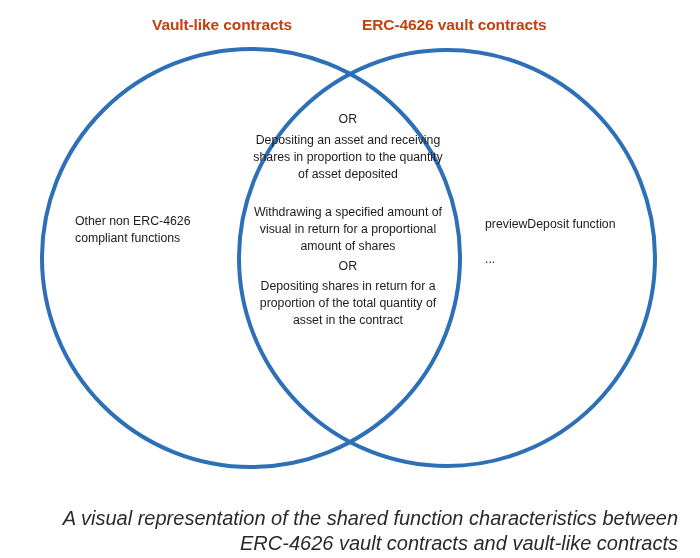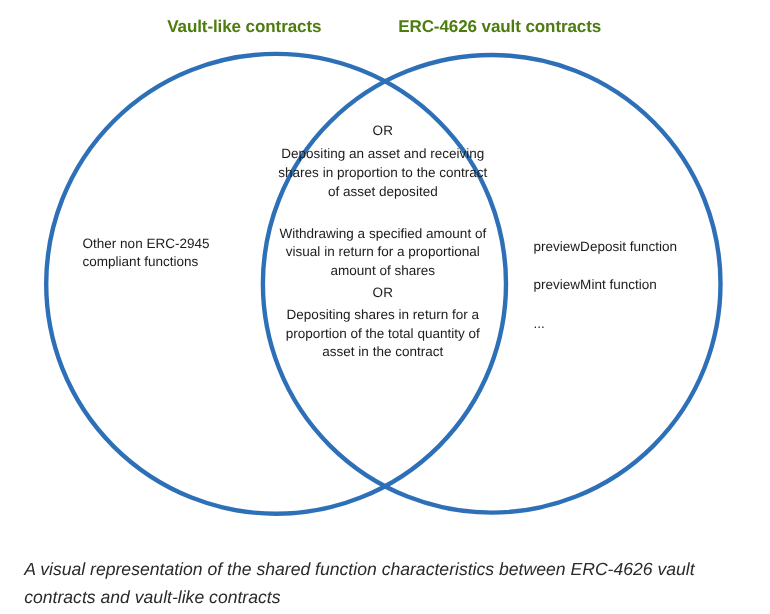--- a/index.html
+++ b/index.html
@@ -23,21 +23,21 @@
     top: 0;
     width: 700px;
     height: 558px;
   }
 
   
   .circle-title {
     position: absolute;
     font-size: 15.5px;
     font-weight: bold;
-    color: #4d7c0f;
+    color: #c2410c;
     letter-spacing: -0.1px;
     white-space: nowrap;
   }
   #title-left  { left: 152px; top: 16px; }
   #title-right { left: 362px; top: 16px; }
 
   
   #venn-svg {
     position: absolute;
     left: 0;
@@ -93,52 +93,51 @@
   #overlap-text .gap-a { margin-top: 4px; }
   #overlap-text .gap-b { margin-top: 21px; }
   #overlap-text .gap-c { margin-top: 3px; }
 
   
   #caption {
     position: absolute;
     left: 22px;
     top: 506px;
     width: 656px;
-    font-size: 16px;
+    font-size: 20px;
     line-height: 25px;
     font-style: italic;
-    text-align: left;
+    text-align: right;
     color: #2a2a2a;
   }
 </style>
 </head>
 <body style="background: rgb(255, 255, 255);">
 
 <div id="figure">
 
   <div class="circle-title" id="title-left">Vault-like contracts</div>
 
   <div class="circle-title" id="title-right">ERC-4626 vault contracts</div>
 
   <svg id="venn-svg" viewBox="0 0 700 500" xmlns="http://www.w3.org/2000/svg">
     <circle cx="251" cy="258" r="209" fill="none" stroke="#2E70B8" stroke-width="4"></circle>
     <circle cx="447" cy="258" r="208" fill="none" stroke="#2E70B8" stroke-width="4"></circle>
   </svg>
 
-  <div class="region-text" id="left-only-text">Other non ERC-2945 compliant functions</div>
+  <div class="region-text" id="left-only-text">Other non ERC-4626 compliant functions</div>
 
   <div class="region-text" id="right-only-text">
     <div class="fn-line">previewDeposit function</div>
-    <div class="fn-line">previewMint function</div>
     <div class="fn-line">...</div>
   </div>
 
   <div class="region-text" id="overlap-text">
     <p class="ov-or">OR</p>
-    <p class="ov-para gap-a">Depositing an asset and receiving shares in proportion to the contract of asset deposited</p>
+    <p class="ov-para gap-a">Depositing an asset and receiving shares in proportion to the quantity of asset deposited</p>
     <p class="ov-para gap-b">Withdrawing a specified amount of visual in return for a proportional amount of shares</p>
     <p class="ov-or">OR</p>
     <p class="ov-para gap-c">Depositing shares in return for a proportion of the total quantity of asset in the contract</p>
   </div>
 
   <div id="caption">A visual representation of the shared function characteristics between ERC-4626 vault contracts and vault-like contracts</div>
 
 </div>
 
 </body></html>

